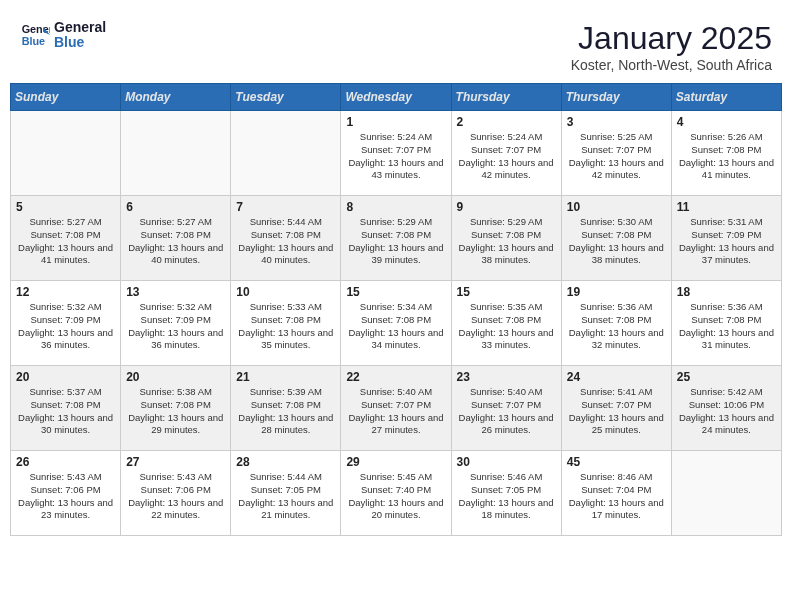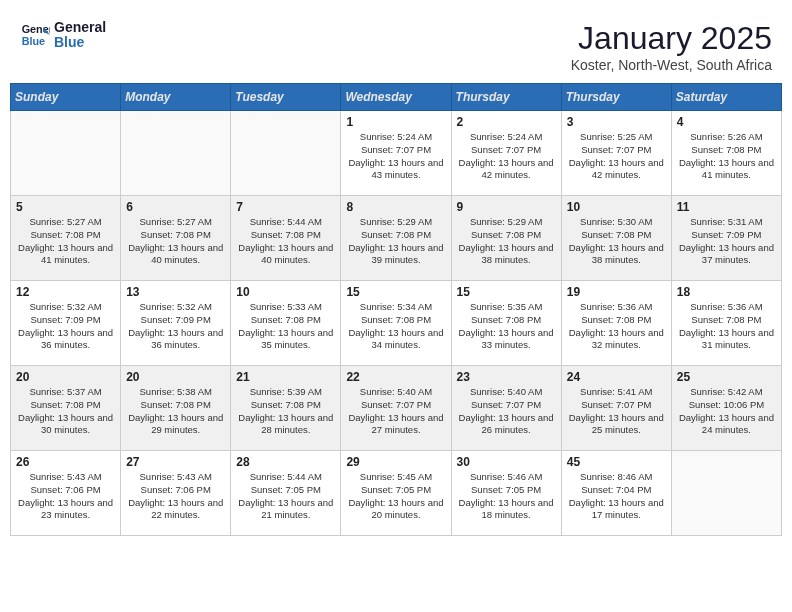--- a/index.html
+++ b/index.html
@@ -319,21 +319,21 @@
         <td>
           <div class="day-num">28</div>
           <div class="day-info">Sunrise: 5:44 AM
 Sunset: 7:05 PM
 Daylight: 13 hours
 and 21 minutes.</div>
         </td>
         <td>
           <div class="day-num">29</div>
           <div class="day-info">Sunrise: 5:45 AM
-Sunset: 7:05 PM
+Sunset: 7:40 PM
 Daylight: 13 hours
 and 20 minutes.</div>
         </td>
         <td>
           <div class="day-num">30</div>
           <div class="day-info">Sunrise: 5:46 AM
 Sunset: 7:05 PM
 Daylight: 13 hours
 and 18 minutes.</div>
         </td>

